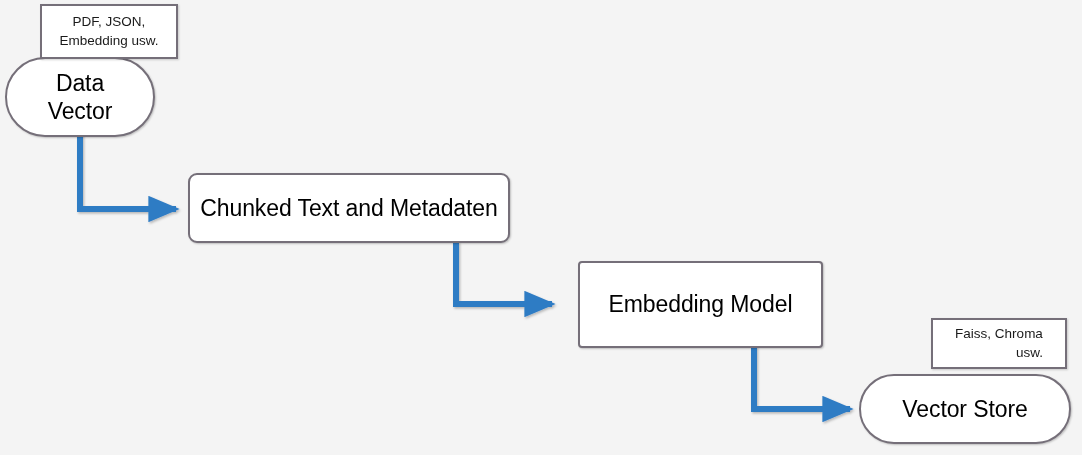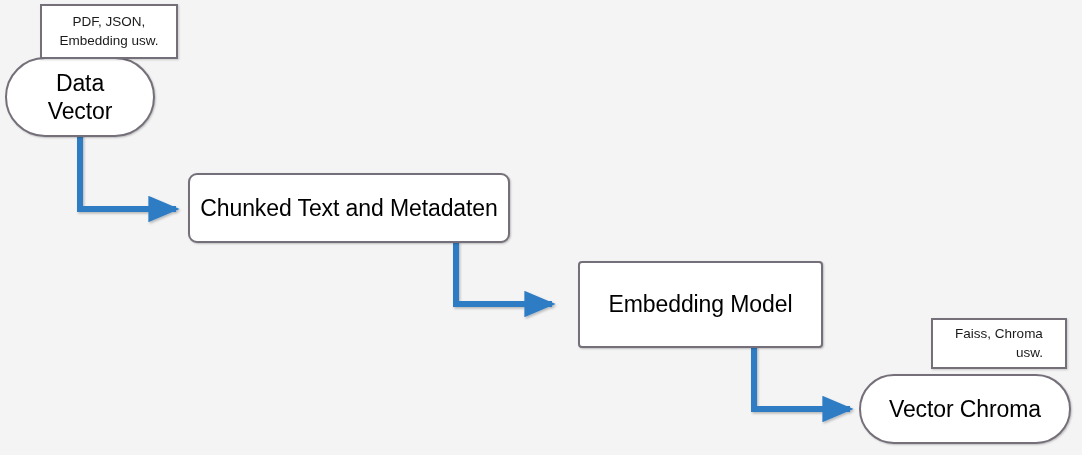--- a/index.html
+++ b/index.html
@@ -134,16 +134,16 @@
   </div>
 
   <div class="caption-box layer-caption" style="left:902px; top:318px; width:136px; height:51px;text-align:right;">
     <div>
       <span>Faiss, Chroma</span><br>
       <span>usw.</span>
     </div>
   </div>
 
   <div class="node node-pill node-main layer-node" style="left:859px; top:374px; width:212px; height:70px;">
-    <span>Vector Chroma</span>
+    <span>Vector Store</span>
   </div>
 
 </div>
 
 </body></html>

